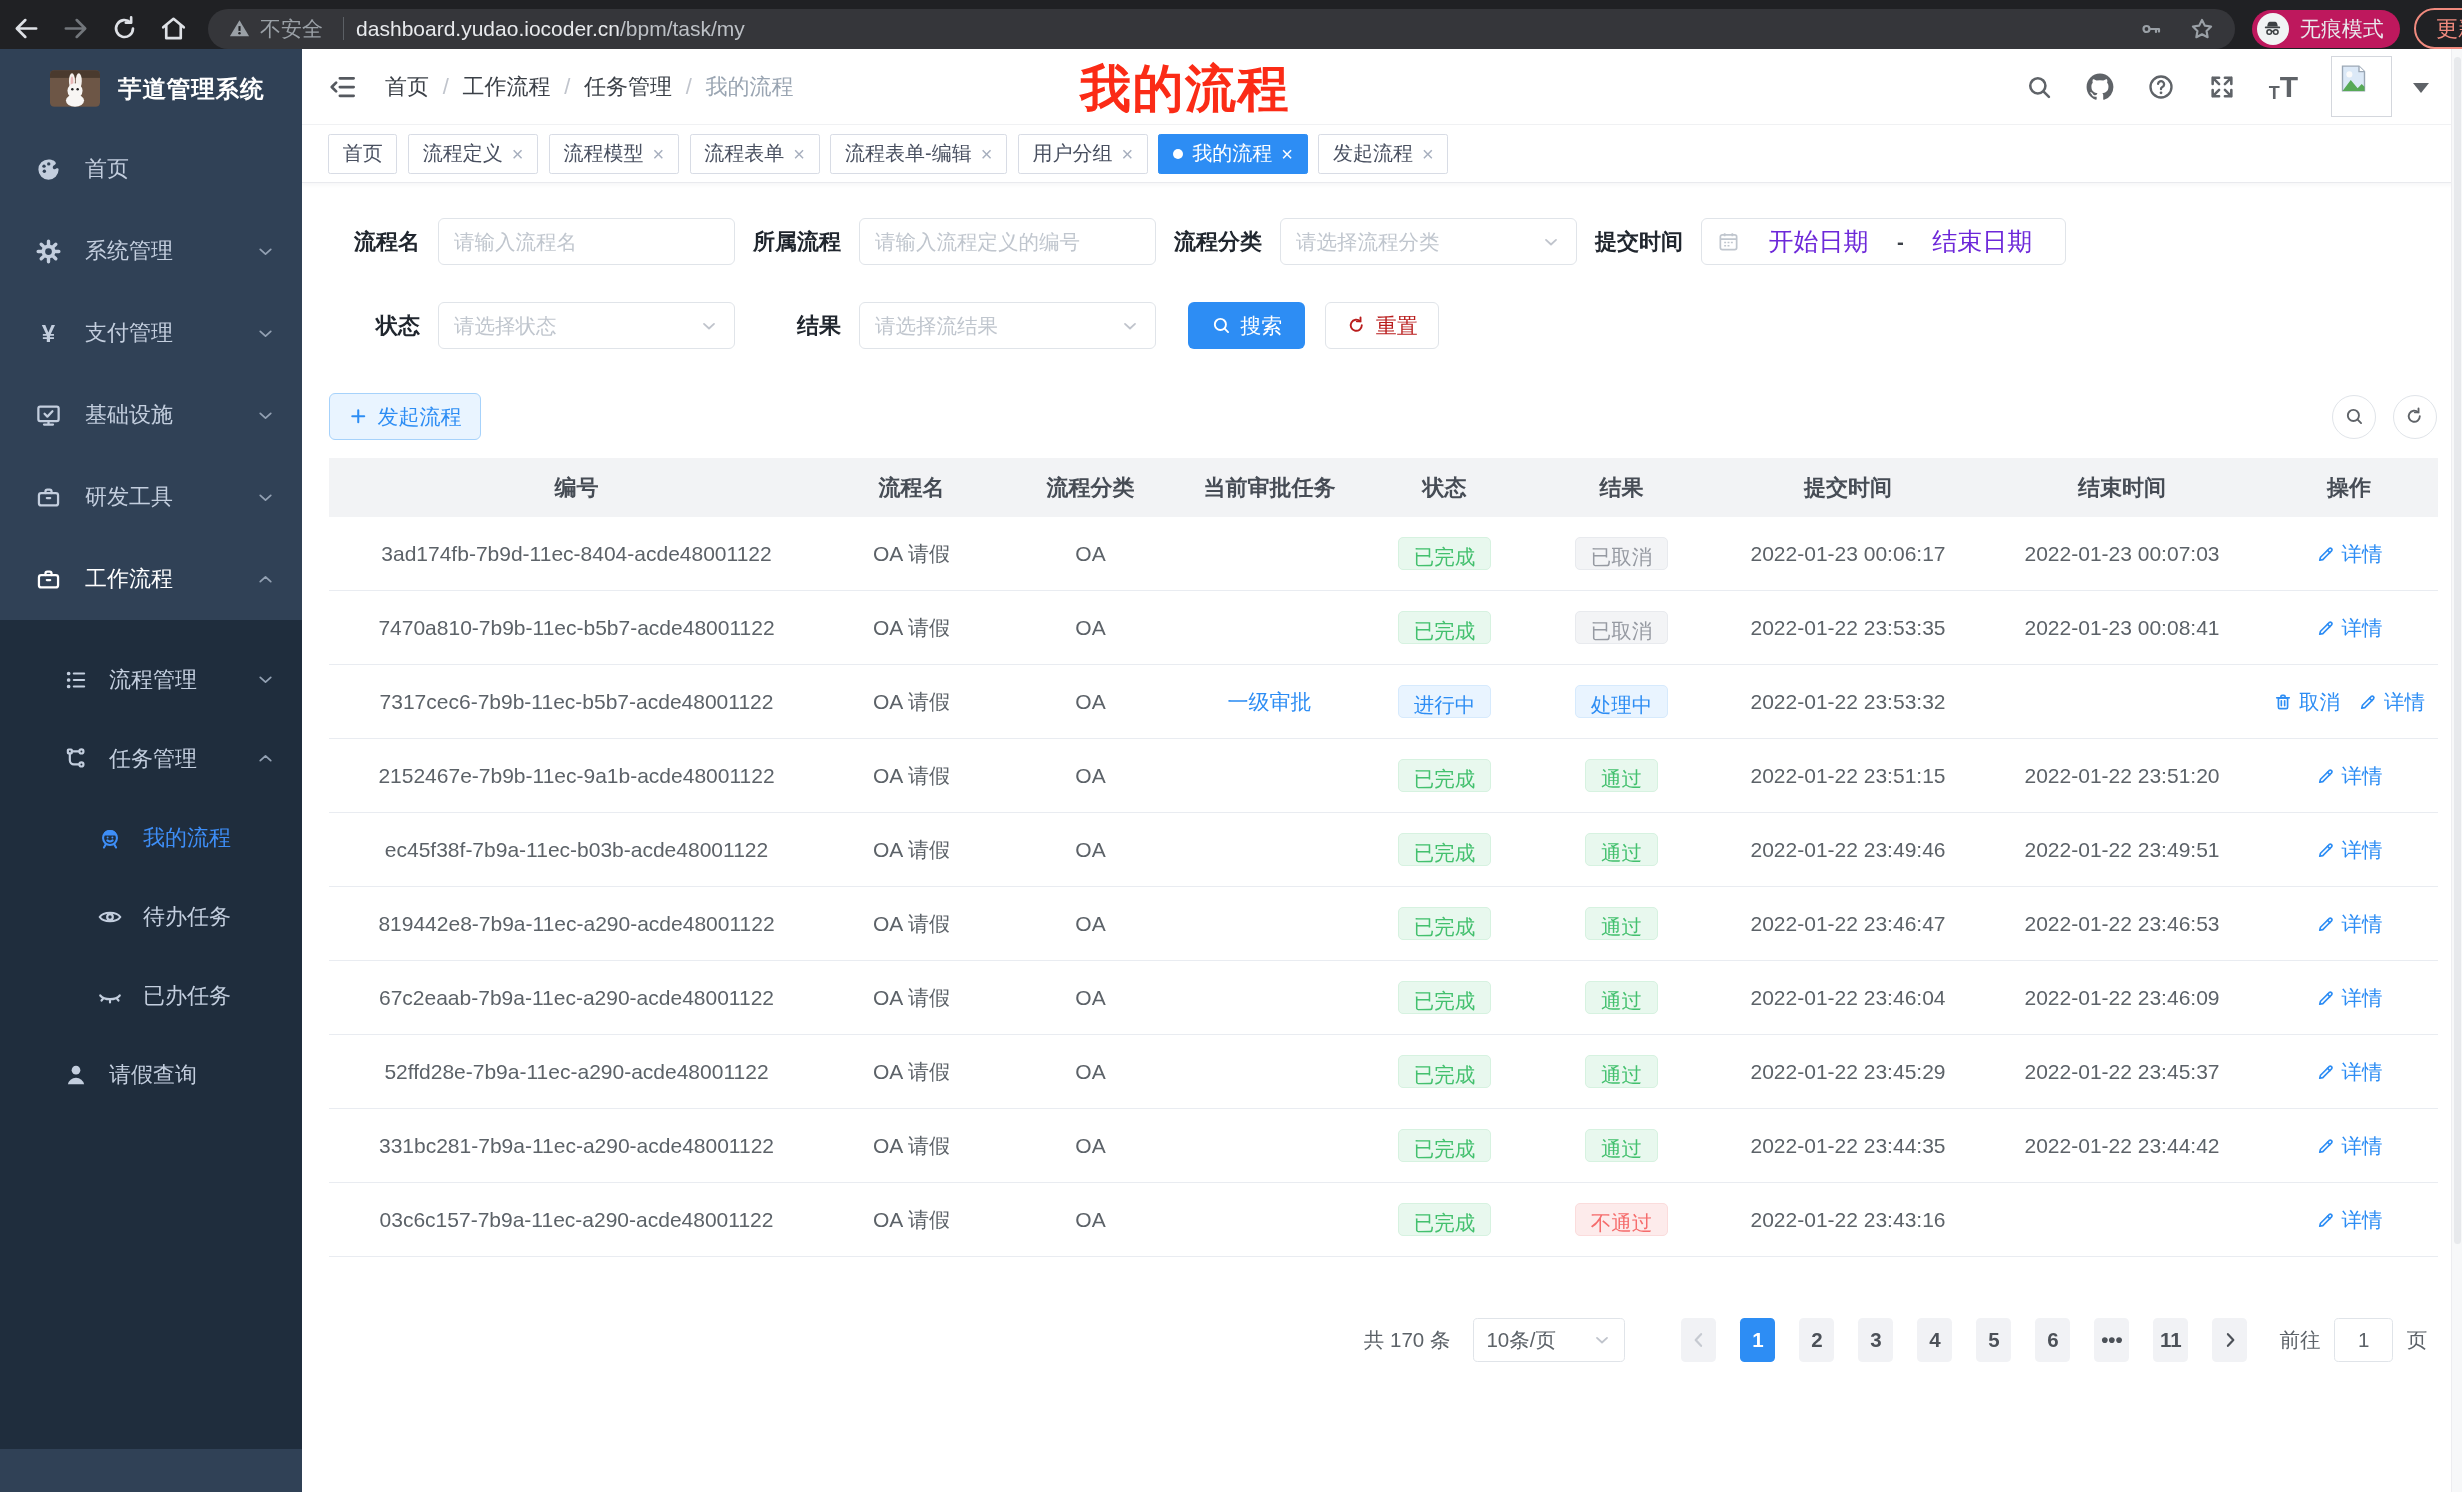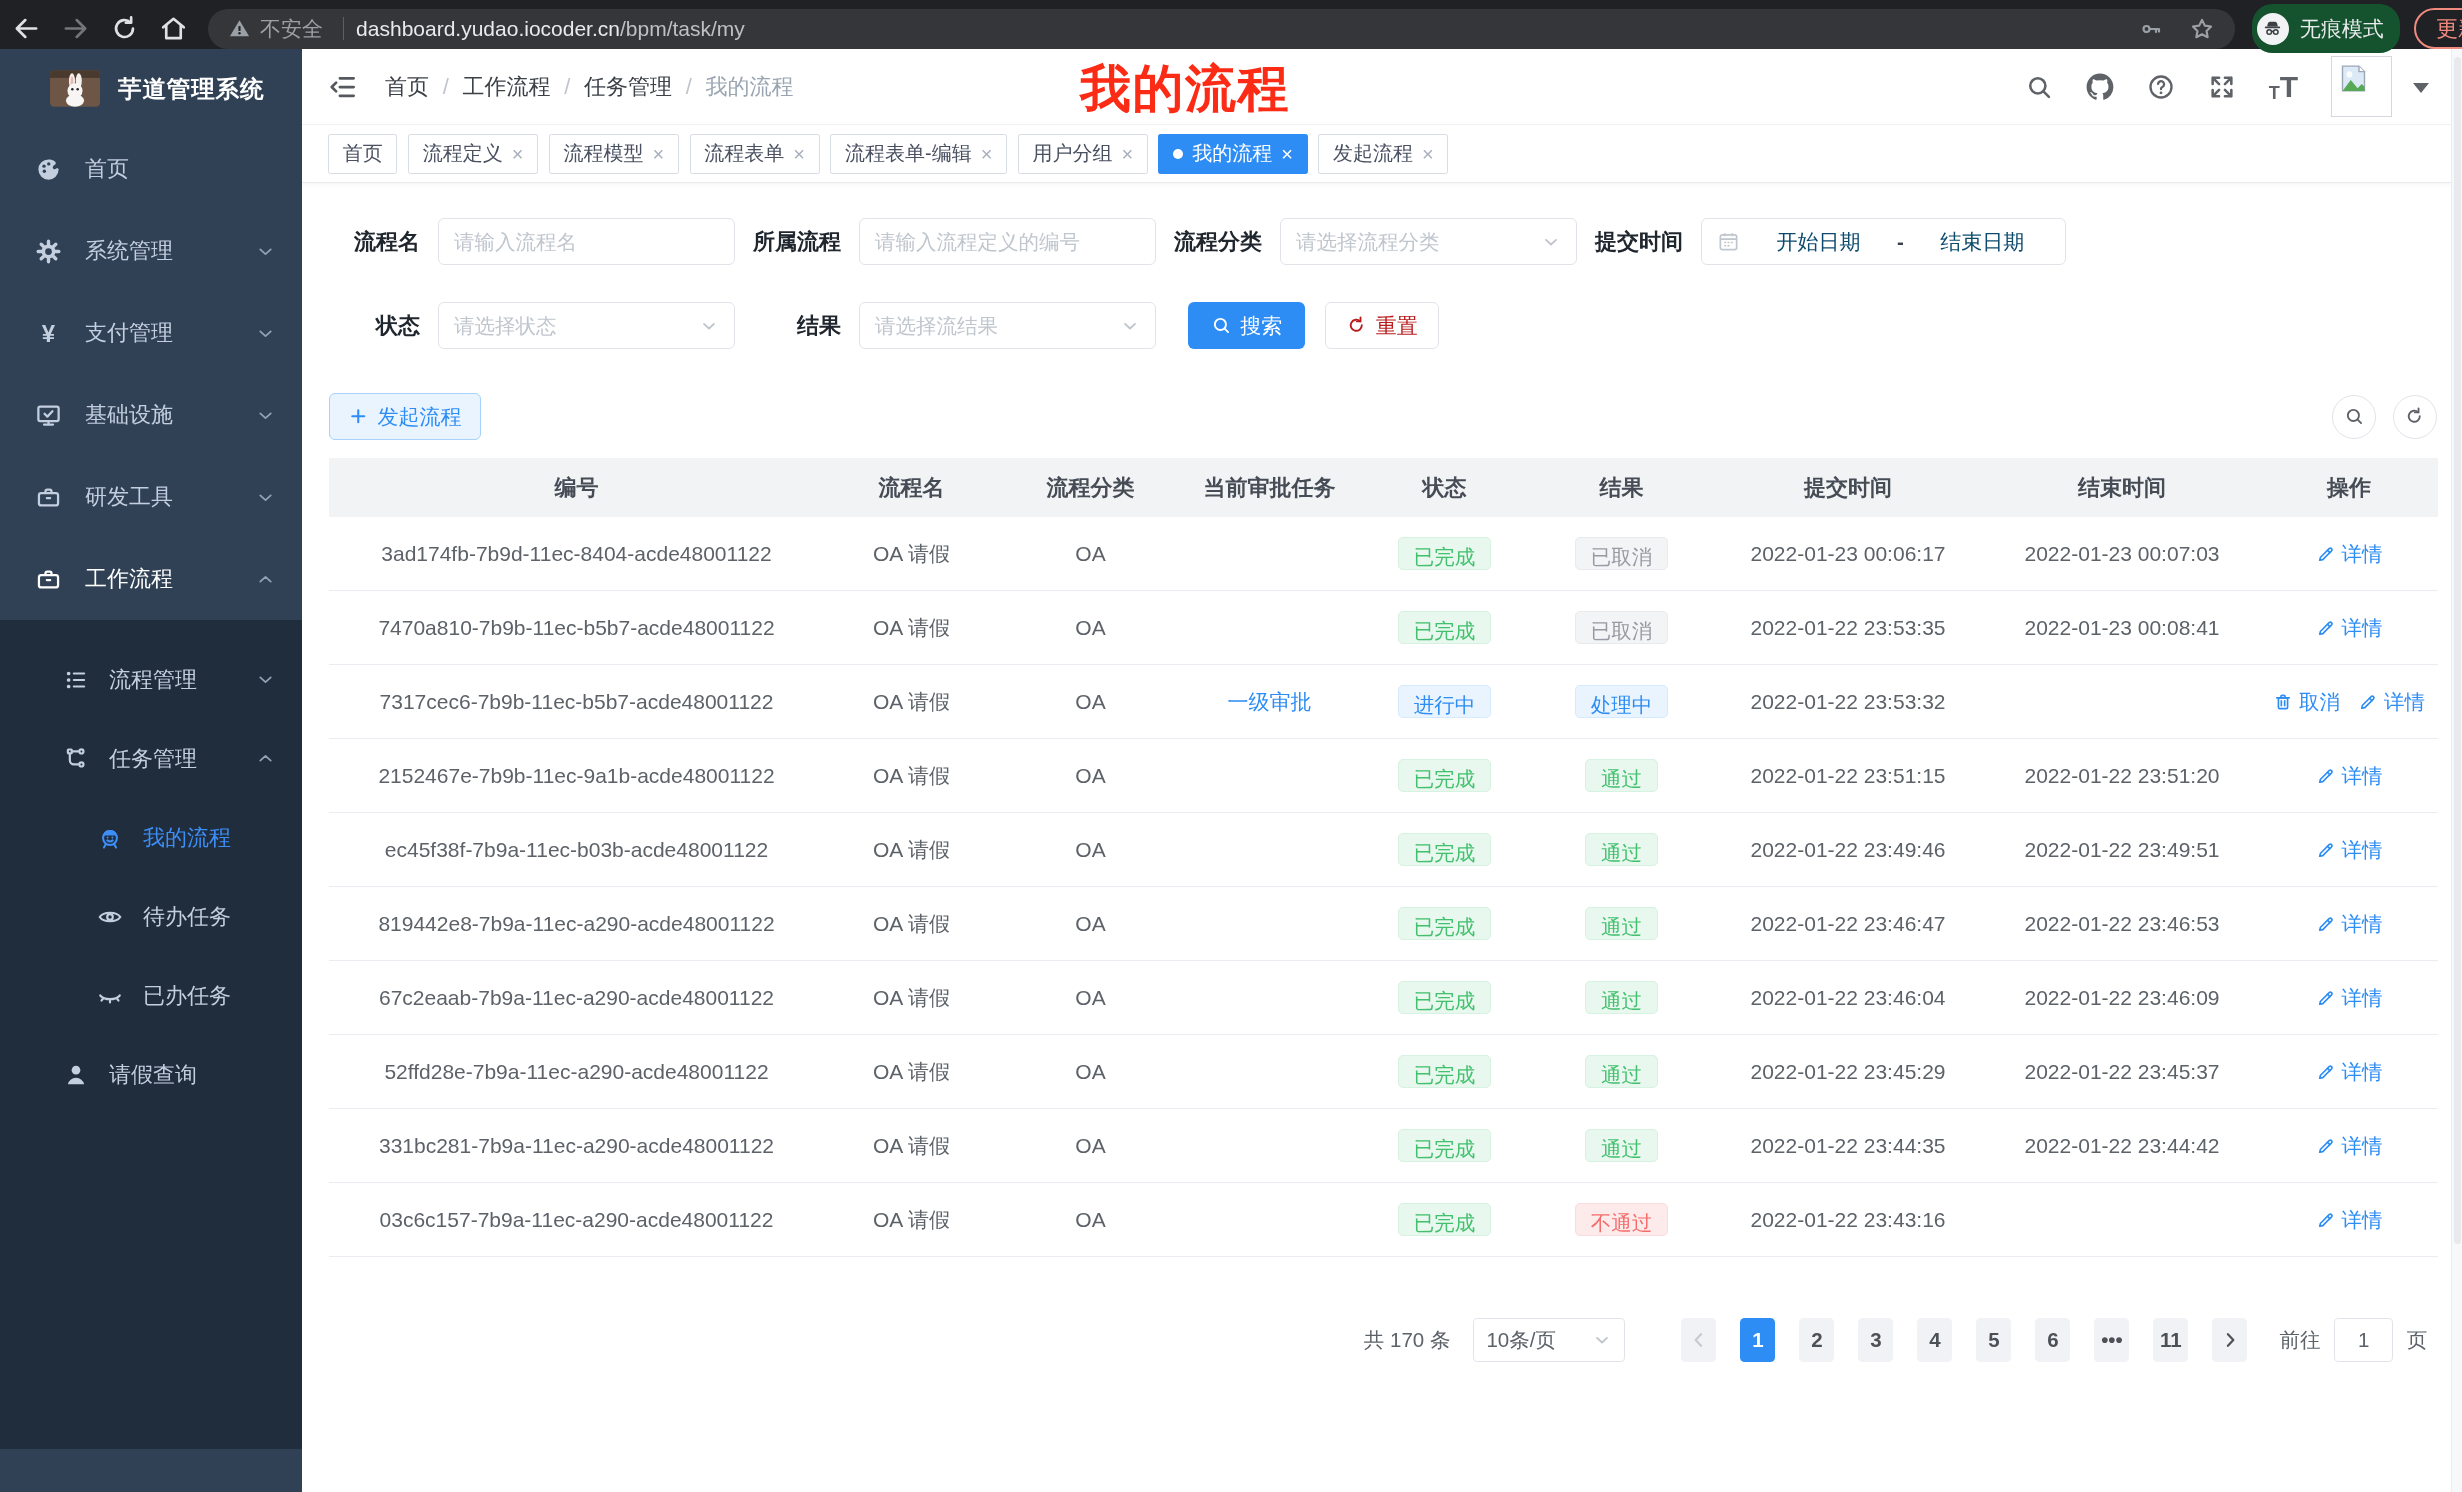--- a/index.html
+++ b/index.html
@@ -12,21 +12,21 @@
     background:#202124; display:flex; align-items:center; padding:8px 0 0 12px; z-index:50; }
   .b-icon { width:29px; height:29px; color:#dee1e6; margin-right:20px; flex:none; }
   .b-icon.dim { color:#72767b; }
   .url-pill { height:40px; width:2027px; border-radius:20px; background:#35363a;
     display:flex; align-items:center; padding:0 20px; flex:none; }
   .sec-label { color:#9aa0a6; font-size:21px; margin:0 7.6px 0 9px; }
   .pill-div { width:1.5px; height:23px; background:#5c6065; margin:0 12px; }
   .url-host { color:#e8eaed; font-size:21px; }
   .url-path { color:#bdc1c6; font-size:21px; }
   .pill-right { margin-left:auto; display:flex; align-items:center; gap:26px; }
-  .incognito-chip { height:49px; border-radius:20.5px; background:#14532d; display:flex;
+  .incognito-chip { height:38px; border-radius:20.5px; background:#be185d; display:flex;
     align-items:center; gap:10.7px; padding:0 16.7px 0 5.3px; margin-left:16.7px; flex:none; }
   .incog-circle { width:32px; height:32px; border-radius:50%; background:#f1f3f4;
     display:flex; align-items:center; justify-content:center; }
   .incog-label { color:#e8eaed; font-size:21px; }
   .update-pill { height:41px; border-radius:20.5px; border:2.3px solid #f08a7e; color:#f08a7e;
     display:flex; align-items:center; gap:12px; padding:0 12px 0 20px; margin:0 16.7px 0 13.7px;
     font-size:22px; flex:none; cursor:pointer; }
 
   
   .sidebar { position:fixed; top:49px; left:0; width:302px; bottom:0; background:#304156;
@@ -89,21 +89,21 @@
   .f-box { height:47px; border:1.5px solid #e0e4e9; border-radius:6px; background:#fff;
     display:flex; align-items:center; padding:0 15px; margin-right:15px; flex:none; }
   .f-input { width:297px; }
   .f-input input { border:none; outline:none; width:100%; font-size:20.5px; color:#5c6268;
     font-family:inherit; background:transparent; }
   .f-input input::placeholder { color:#c0c6ce; }
   .f-select { width:297px; justify-content:space-between; cursor:pointer; }
   .f-placeholder { font-size:20.5px; color:#c0c6ce; }
   .sel-chevron { width:20px; height:20px; color:#c0c4cc; flex:none; }
   .f-date { width:365px; gap:10.7px; }
-  .f-date .dr-text { flex:1; text-align:center; font-size:21px; color:#0c4a6e; }
+  .f-date .dr-text { flex:1; text-align:center; font-size:25px; color:#6d28d9; }
   .dr-sep { color:#3c4148; font-size:20.5px; font-weight:700; }
   .cal-icon { width:23px; height:23px; color:#c0c6ce; flex:none; }
   .btn { height:47px; border-radius:6px; display:flex; align-items:center; gap:9px;
     font-size:21px; cursor:pointer; flex:none; }
   .btn-primary { background:#2d8df4; color:#fff; padding:0 23px; margin-left:16.7px; border:none; }
   .btn-plain { background:#fff; color:#b91c1c; padding:0 20px; border:1.5px solid #e0e4e9; margin-left:20px; }
   .btn-icon { width:20.5px; height:20.5px; flex:none; }
 
   .toolbar { margin-top:44px; display:flex; align-items:center; }
   .btn-create { background:#e9f4ff; border:1.5px solid #a6d2fb; color:#2d8df4; padding:0 18px; }

